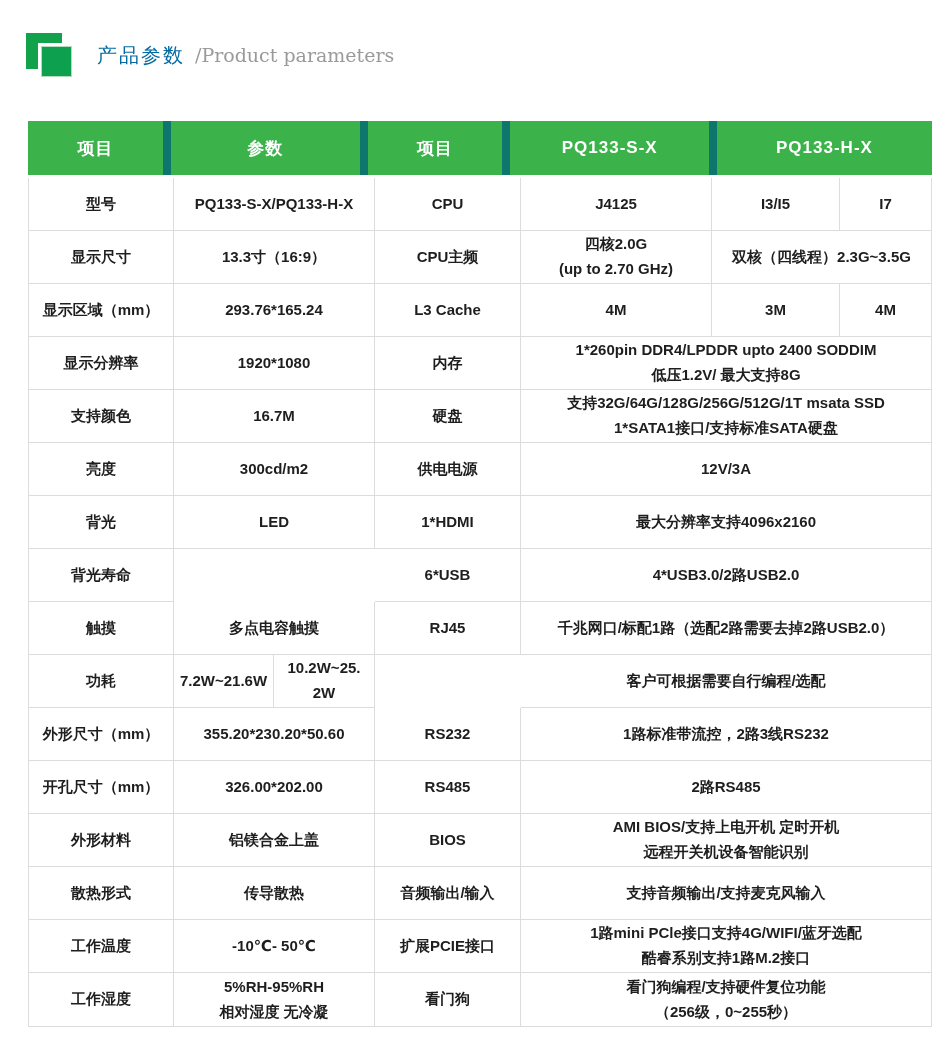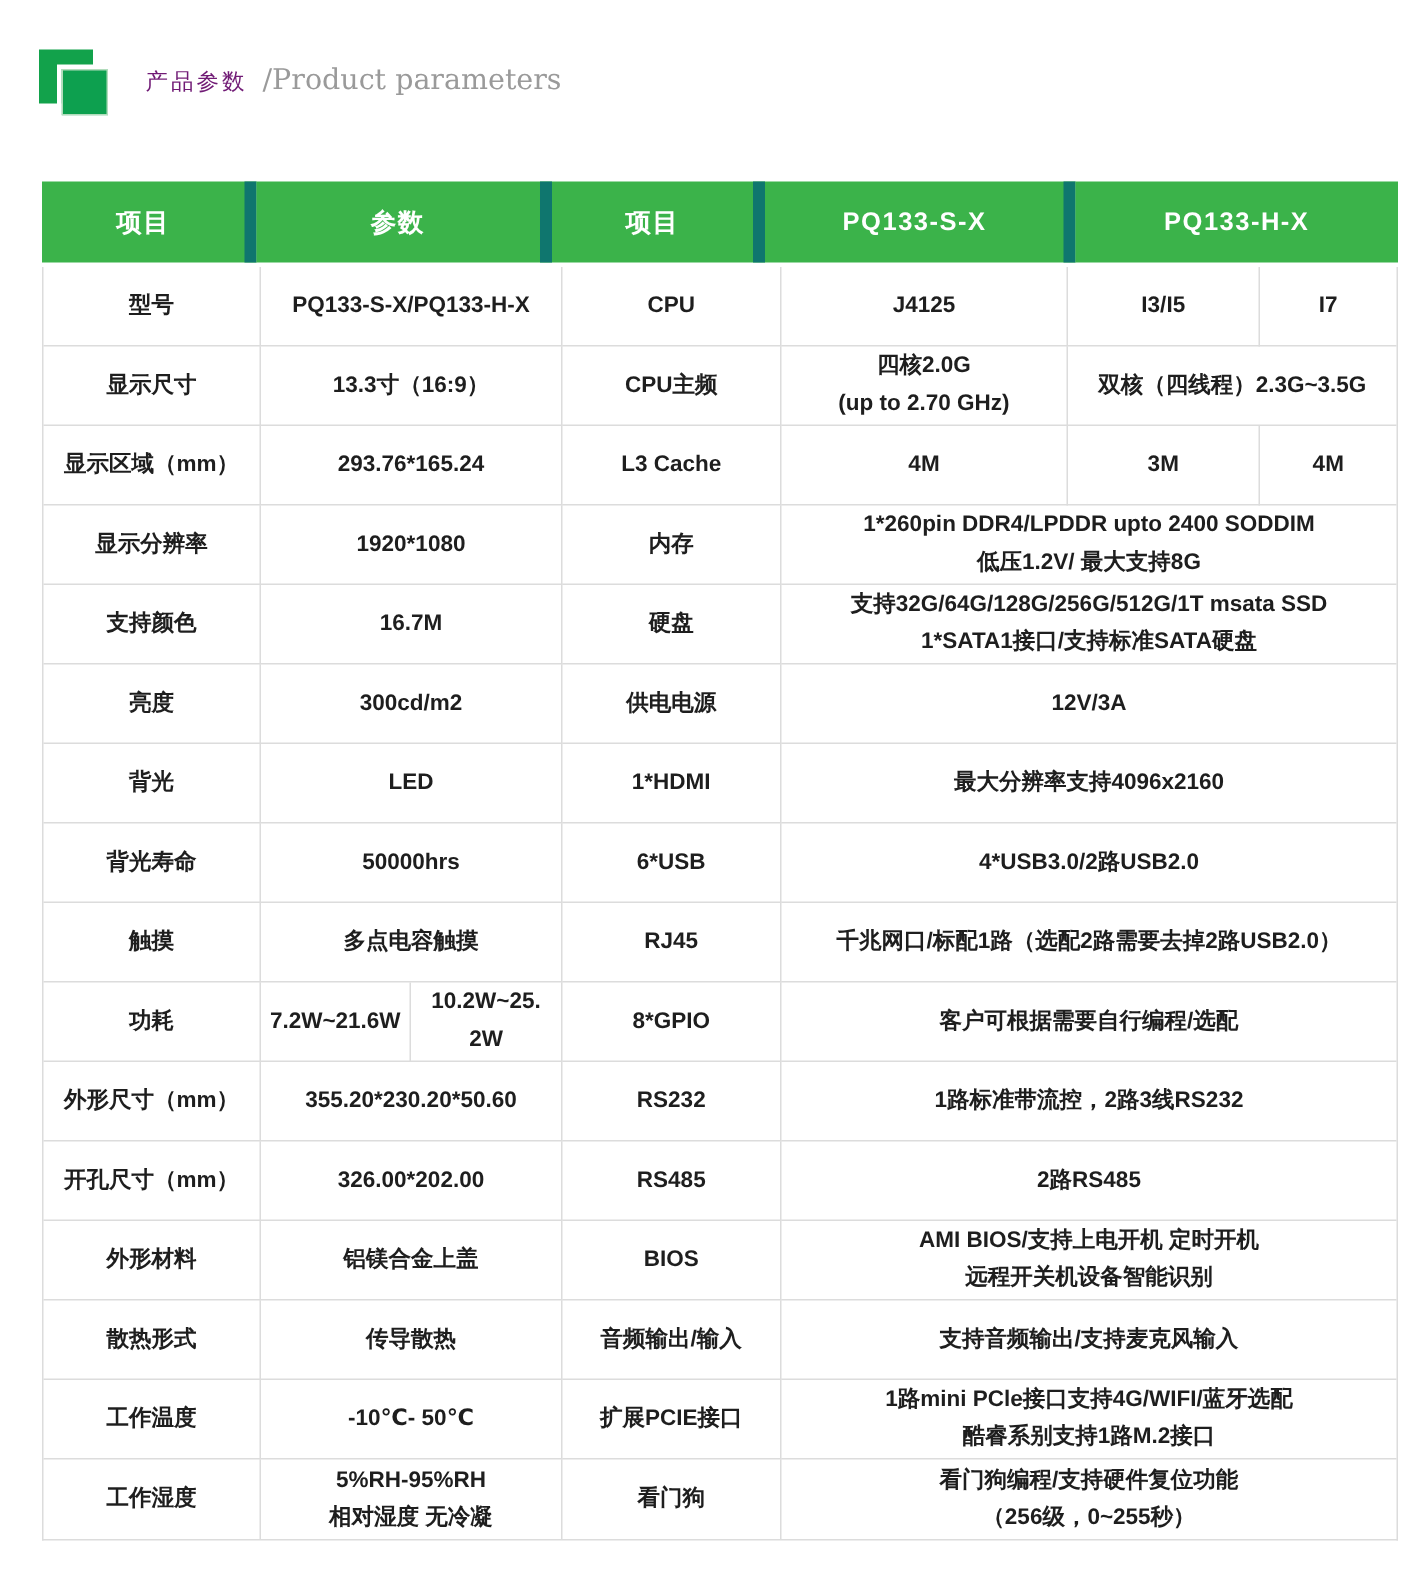--- a/index.html
+++ b/index.html
@@ -7,21 +7,21 @@
   body { font-family:"Liberation Sans","DejaVu Sans",sans-serif; }
   .page { position:relative; width:934px; height:1055px; background:#ffffff; overflow:hidden; }
 
   
   .logo { position:absolute; left:26px; top:30px; width:50px; height:52px; }
   .logo-back { position:absolute; left:0; top:3px; width:36px; height:36px; background:#12a24b; }
   .logo-front { position:absolute; left:15px; top:16px; width:31px; height:31px; background:#0da04f;
                 border:1px solid #b2dcbc; outline:3px solid #ffffff; }
   .title { position:absolute; left:97px; top:42px; display:flex; align-items:baseline; gap:10px;
            font-family:"DejaVu Serif","Liberation Serif",serif; }
-  .title-zh { font-size:15px; color:#701a75; letter-spacing:2px; }
+  .title-zh { font-size:20px; color:#0369a1; letter-spacing:2px; }
   .title-en { font-size:19px; color:#9a9a9a; }
 
   
   .spec-table { position:absolute; left:28px; top:121px; width:904px; }
 
   .thead { display:flex; height:54px; margin-bottom:3px; }
   .th { background:#3bb34a; color:#ffffff; font-weight:bold; font-size:17px; letter-spacing:1px;
         display:flex; align-items:center; justify-content:center; }
   .th:not(:last-child) { border-right:8px solid #0f766e; }
   .th.w1 { width:146px; } .th.w2 { width:201px; } .th.w3 { width:146px; }
@@ -126,37 +126,35 @@
 
       <div class="row">
         <div class="cell ci1">背光</div>
         <div class="cell cp">LED</div>
         <div class="cell ci2">1*HDMI</div>
         <div class="cell cv">最大分辨率支持4096x2160</div>
       </div>
 
       <div class="row">
         <div class="cell ci1">背光寿命</div>
-        <div class="cell cp">50000hrs</div>
         <div class="cell ci2">6*USB</div>
         <div class="cell cv">4*USB3.0/2路USB2.0</div>
       </div>
 
       <div class="row">
         <div class="cell ci1">触摸</div>
         <div class="cell cp">多点电容触摸</div>
         <div class="cell ci2">RJ45</div>
         <div class="cell cv">千兆网口/标配1路（选配2路需要去掉2路USB2.0）</div>
       </div>
 
       <div class="row">
         <div class="cell ci1">功耗</div>
         <div class="cell cpa">7.2W~21.6W</div>
         <div class="cell cpb">10.2W~25.2W</div>
-        <div class="cell ci2">8*GPIO</div>
         <div class="cell cv">客户可根据需要自行编程/选配</div>
       </div>
 
       <div class="row">
         <div class="cell ci1">外形尺寸（mm）</div>
         <div class="cell cp">355.20*230.20*50.60</div>
         <div class="cell ci2">RS232</div>
         <div class="cell cv">1路标准带流控，2路3线RS232</div>
       </div>
 

